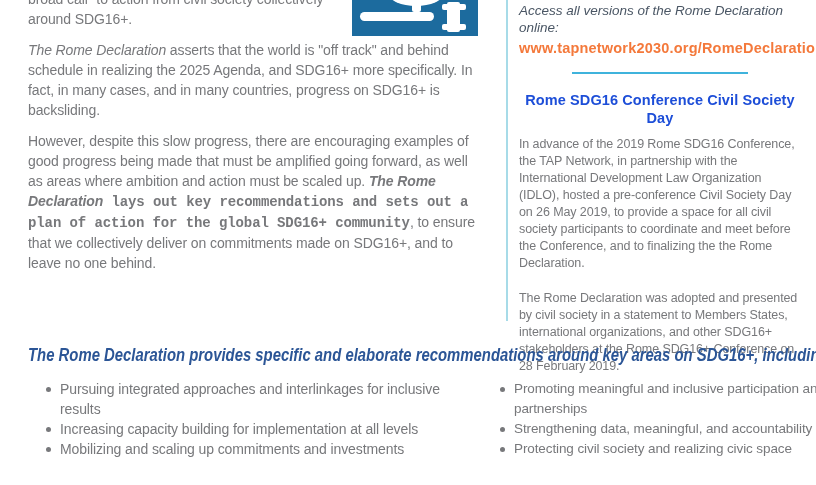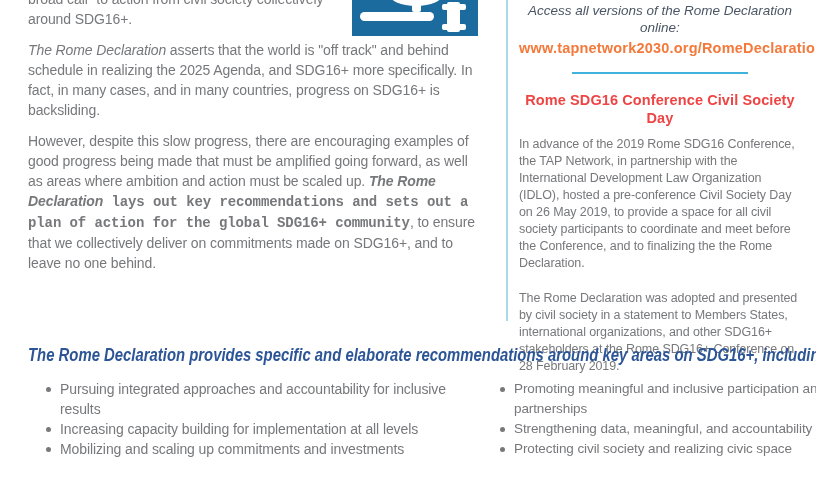--- a/index.html
+++ b/index.html
@@ -23,29 +23,29 @@
   .img-box{
     position:absolute;left:352px;top:0;width:126px;height:36px;
     background:#1c6b9e;overflow:hidden;
   }
   
   .v-sep{position:absolute;left:506px;top:0;width:2px;height:321px;background:#a7dbe8;}
   
   .sidebar{position:absolute;left:519px;top:0;width:282px;}
   .access-label{
     font-style:italic;color:#4a5664;font-size:13.5px;line-height:17px;
-    text-align:center;margin:2px 0 3px 0;font-weight:500;
+    text-align:left;margin:2px 0 3px 0;font-weight:500;
   }
   .site-link{
     display:block;text-align:center;color:#f4793b;font-weight:bold;
     font-size:14.5px;line-height:18px;letter-spacing:0.2px;text-decoration:none;
   }
   .divider{width:176px;height:0;border-top:2px solid #3fb3dc;margin:15px auto 0 auto;}
   .sb-heading{
-    color:#ef4444;font-weight:bold;font-size:14.5px;line-height:18px;
+    color:#1d4ed8;font-weight:bold;font-size:14.5px;line-height:18px;
     text-align:center;margin:17px 0 9px 0;letter-spacing:0.1px;
   }
   .sidebar p.sb-text{
     font-size:12.5px;line-height:17px;letter-spacing:-0.1px;color:#77787b;
     margin:0 0 18px 0;
   }
   
   .bottom-heading{
     position:absolute;left:28px;top:345px;width:790px;white-space:nowrap;
     color:#2b5596;font-weight:bold;font-style:italic;font-size:17.5px;
@@ -91,21 +91,21 @@
   <div class="divider"></div>
   <div class="sb-heading">Rome SDG16 Conference Civil Society Day</div>
   <p class="sb-text">In advance of the 2019 Rome SDG16 Conference, the TAP Network, in partnership with the International Development Law Organization (IDLO), hosted a pre-conference Civil Society Day on 26 May 2019, to provide a space for all civil society participants to coordinate and meet before the Conference, and to finalizing the the Rome Declaration.</p>
   <p class="sb-text">The Rome Declaration was adopted and presented by civil society in a statement to Members States, international organizations, and other SDG16+ stakeholders at the Rome SDG16+ Conference on 28 February 2019.</p>
 </div>
 
 <div class="bottom-heading">The Rome Declaration provides specific and elaborate recommendations around key areas on SDG16+, including:</div>
 
 <div class="bullet-col bullets-left">
   <ul>
-      <li>Pursuing integrated approaches and accountability for inclusive results</li>
+      <li>Pursuing integrated approaches and interlinkages for inclusive results</li>
       <li>Increasing capacity building for implementation at all levels</li>
       <li>Mobilizing and scaling up commitments and investments</li>
     </ul>
 </div>
 <div class="bullet-col bullets-right">
   <ul>
       <li>Promoting meaningful and inclusive participation and partnerships</li>
       <li>Strengthening data, meaningful, and accountability</li>
       <li>Protecting civil society and realizing civic space</li>
     </ul>

